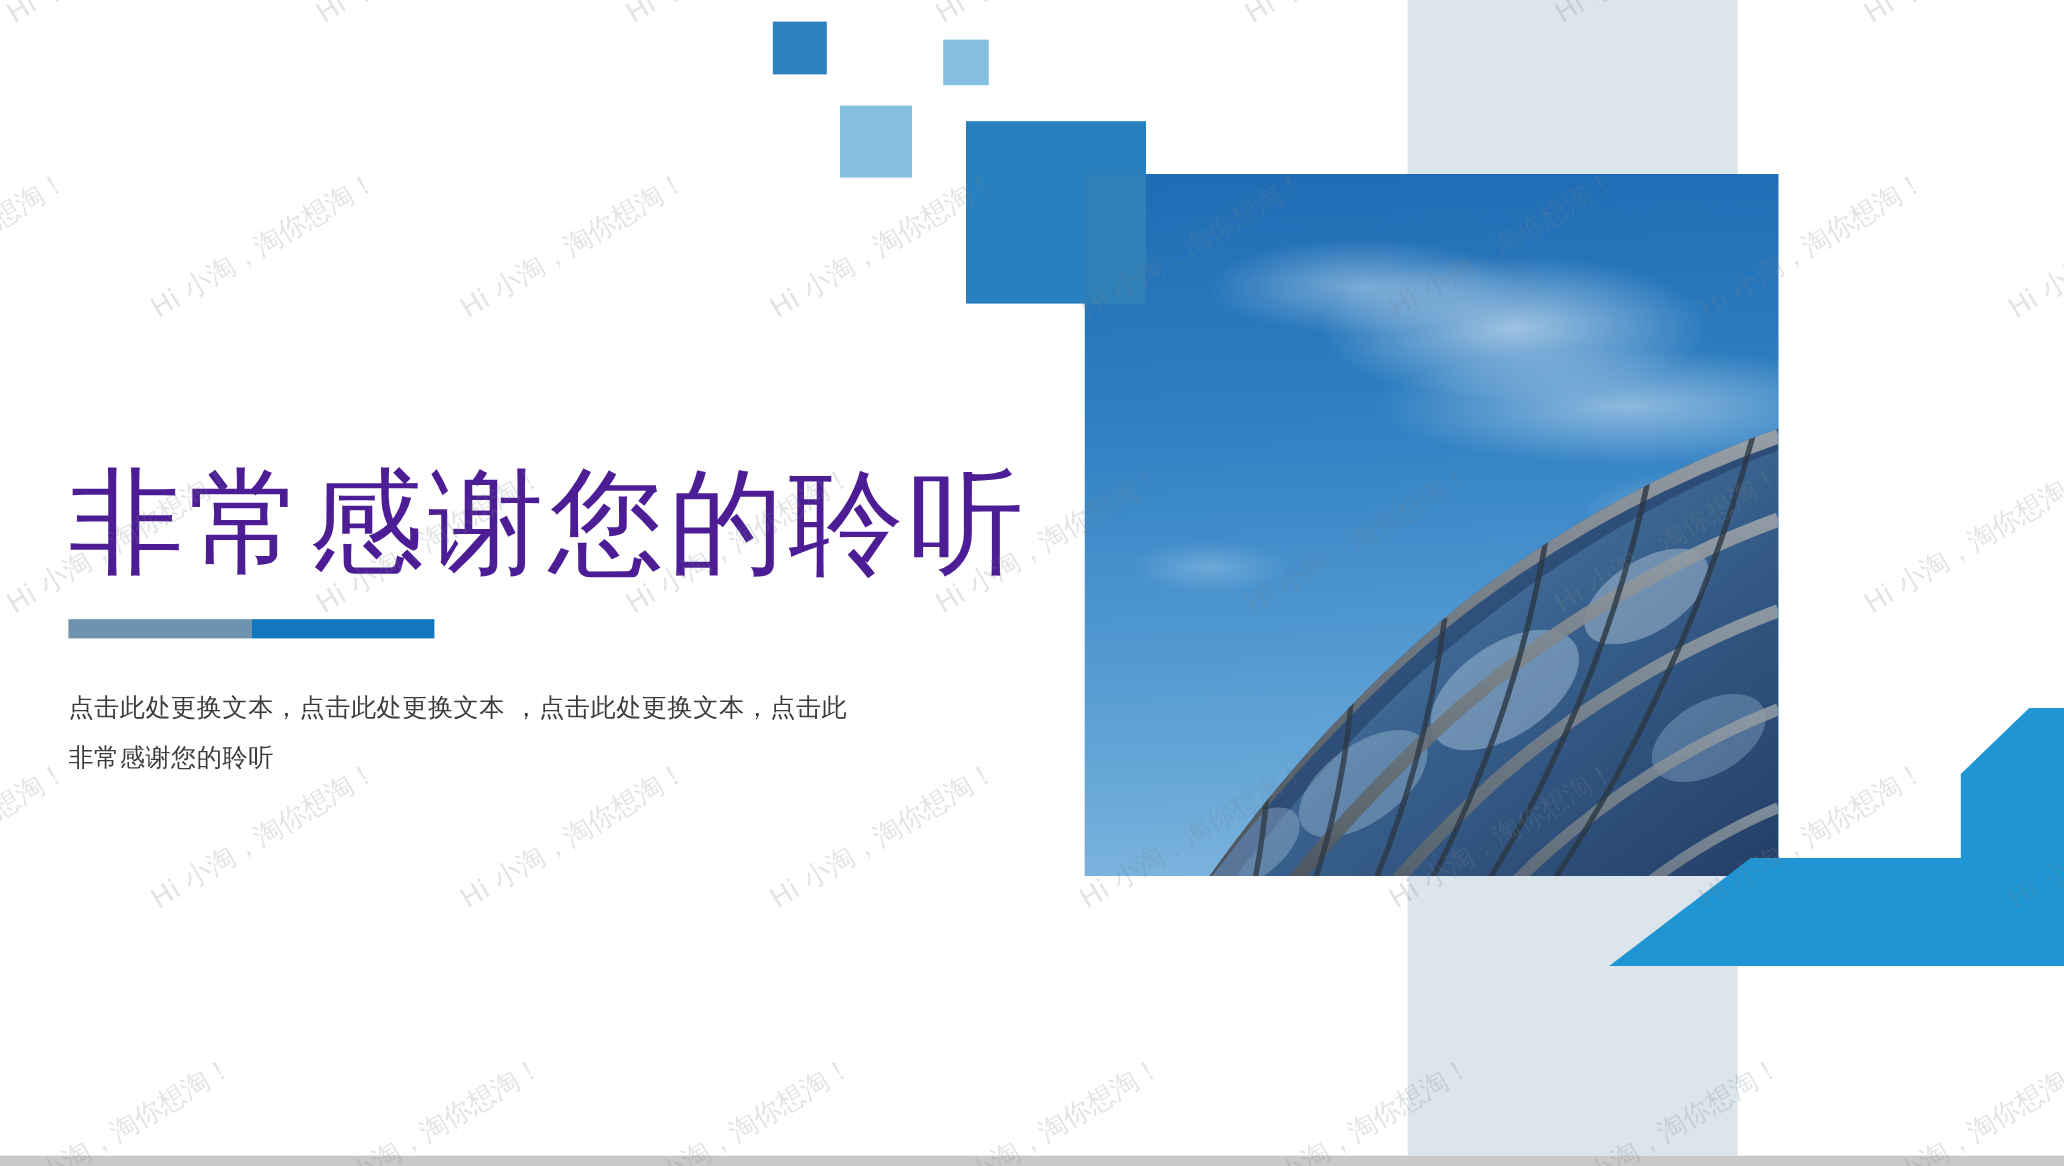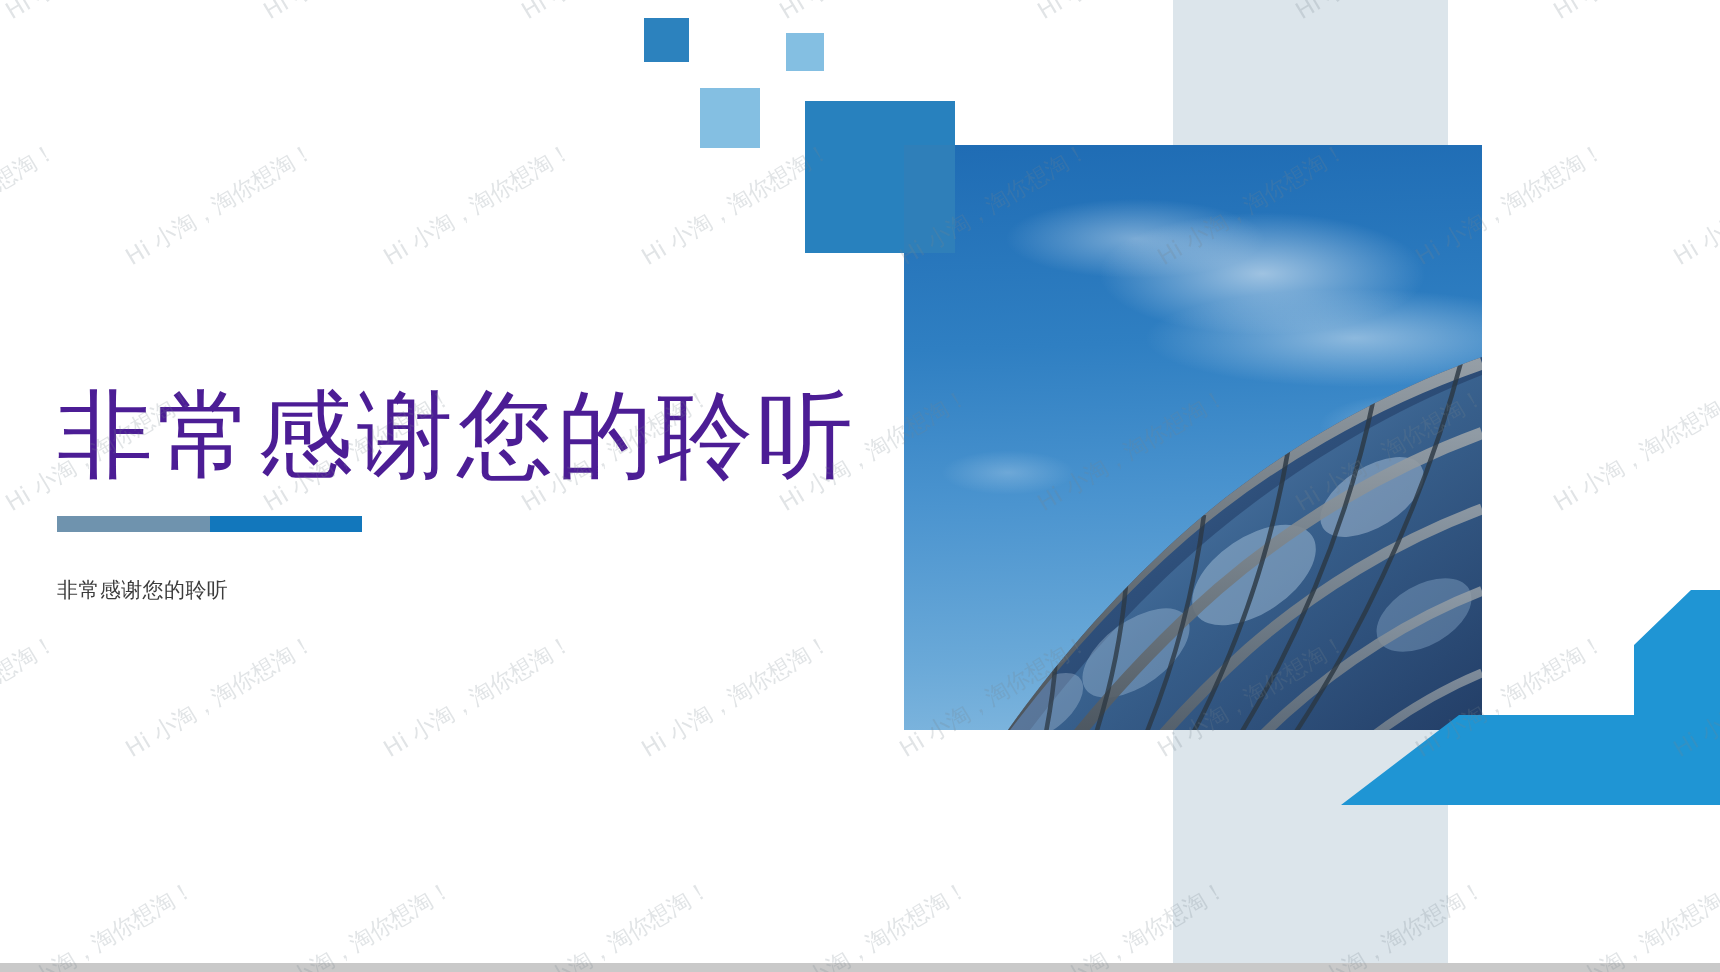--- a/index.html
+++ b/index.html
@@ -221,20 +221,21 @@
 
 
   <div class="main-title">非常感谢您的聆听</div>
 
   <div class="rule">
     <span class="seg-a"></span>
     <span class="seg-b"></span>
   </div>
 
   <div class="body-copy">
+    <div>点击此处更换文本，点击此处更换文本 ，点击此处更换文本，点击此</div>
     <div>非常感谢您的聆听</div>
   </div>
 
   <div class="bottom-bar"></div>
 
   <div class="wm-layer">
       <span class="wm" style="left: 0px; top: 0px;">Hi 小淘，淘你想淘！</span>
       <span class="wm" style="left: 258px; top: 0px;">Hi 小淘，淘你想淘！</span>
       <span class="wm" style="left: 516px; top: 0px;">Hi 小淘，淘你想淘！</span>
       <span class="wm" style="left: 774px; top: 0px;">Hi 小淘，淘你想淘！</span>

